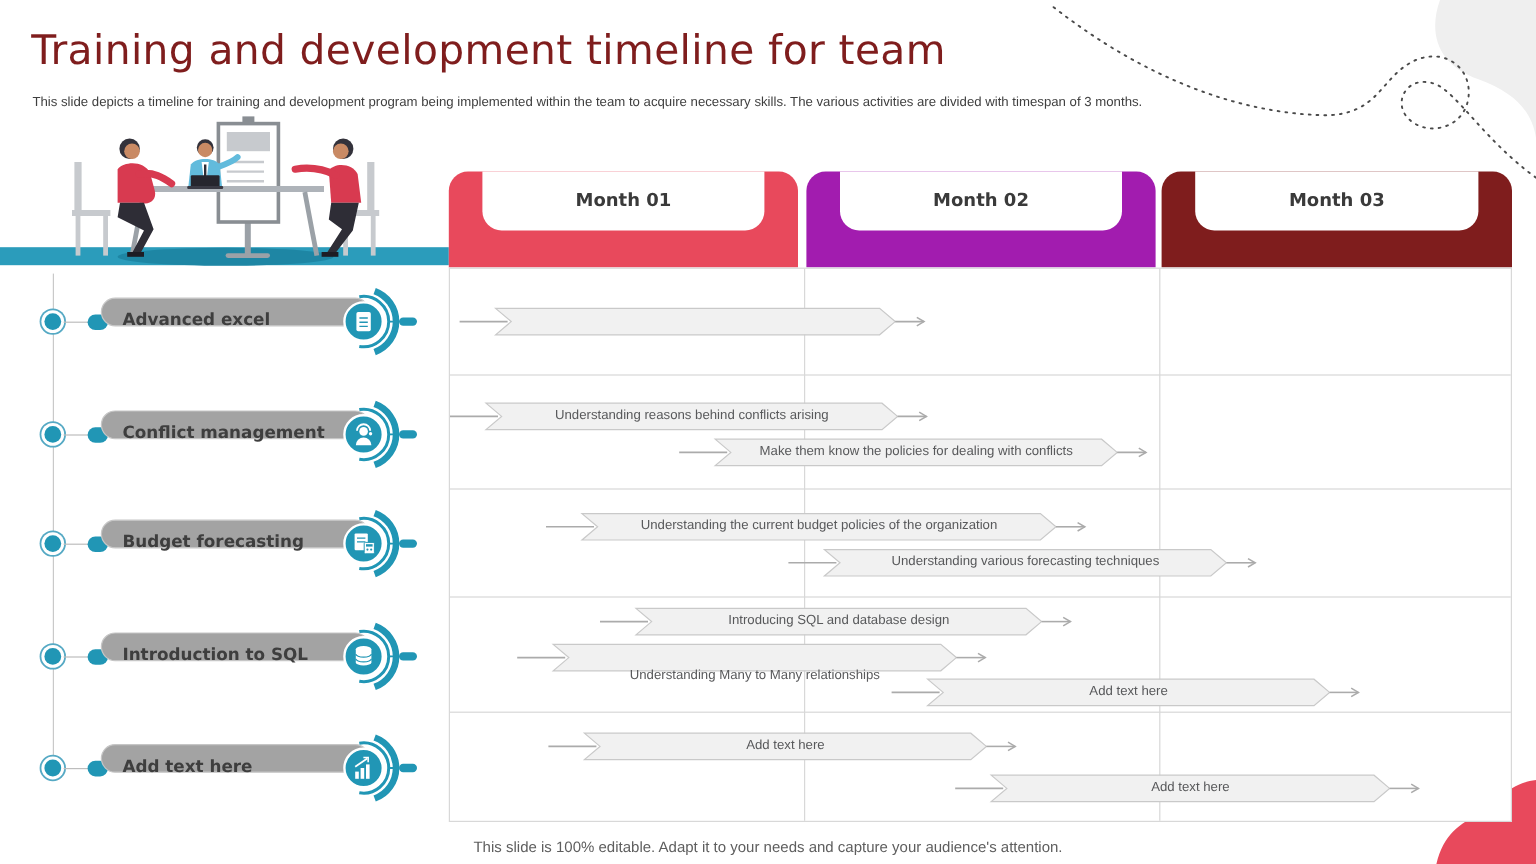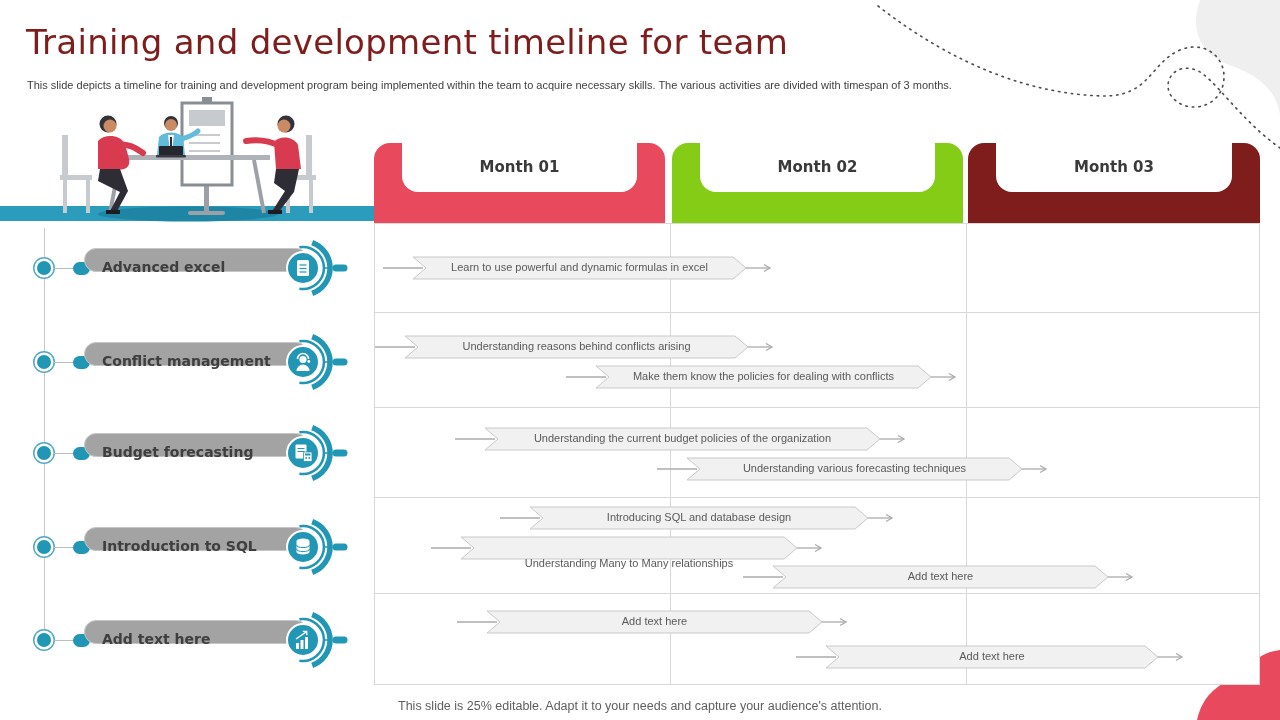--- a/index.html
+++ b/index.html
@@ -118,21 +118,21 @@
     <circle cx="248" cy="33" r="6.5" fill="#c98a64"></circle>
     <path d="M238,49 C243,42 258,43 262,52 L265,76 L240,76 Z" fill="#d83a50"></path>
     <path d="M244,53 C234,48 222,46 210,48" stroke="#d83a50" stroke-width="6" stroke-linecap="round" fill="none"></path>
     <path d="M240,76 L263,76 L258,99 L242,120 L235,120 L249,98 L238,90 Z" fill="#2e2d36"></path>
     <rect x="232" y="117" width="14" height="4" fill="#1d1c24"></rect>
   </svg>
 
   <div class="month-head" style="left: 374px; width: 291px; background-color: rgb(232, 73, 92);">
     <div class="month-inset">Month 01</div>
   </div>
-  <div class="month-head" style="left: 672px; width: 291px; background-color: #84cc16;">
+  <div class="month-head" style="left: 672px; width: 291px; background-color: #a21caf;">
     <div class="month-inset">Month 02</div>
   </div>
   <div class="month-head" style="left: 968px; width: 292px; background-color: #7f1d1d;">
     <div class="month-inset">Month 03</div>
   </div>
 
   <div class="grid">
     <div class="vline" style="left:295px;"></div>
     <div class="vline" style="left:591px;"></div>
     <div class="hline" style="top:88px;"></div>
@@ -181,21 +181,20 @@
         <polyline points="1126,573.5 1132,577 1126,580.5"></polyline>
       <line x1="457" y1="622" x2="497" y2="622"></line>
         <line x1="822" y1="622" x2="846" y2="622"></line>
         <polyline points="840,618.5 846,622 840,625.5"></polyline>
       <line x1="796" y1="657" x2="836" y2="657"></line>
         <line x1="1158" y1="657" x2="1182" y2="657"></line>
         <polyline points="1176,653.5 1182,657 1176,660.5"></polyline>
     </g>
   </svg>
 
-  <span class="bar-label" style="left:427px;top:261px;width:305px;">Learn to use powerful and dynamic formulas in excel</span>
   <span class="bar-label" style="left:419px;top:340px;width:315px;">Understanding reasons behind conflicts arising</span>
   <span class="bar-label" style="left:610px;top:370px;width:307px;">Make them know the policies for dealing with conflicts</span>
   <span class="bar-label" style="left:499px;top:432px;width:367px;">Understanding the current budget policies of the organization</span>
   <span class="bar-label" style="left:701px;top:462px;width:307px;">Understanding various forecasting techniques</span>
   <span class="bar-label" style="left:544px;top:511px;width:310px;">Introducing SQL and database design</span>
   <span class="bar-label" style="left:475px;top:541px;width:308px;margin-top:16px;">Understanding Many to Many relationships</span>
   <span class="bar-label" style="left:787px;top:570px;width:307px;">Add text here</span>
   <span class="bar-label" style="left:501px;top:615px;width:307px;">Add text here</span>
   <span class="bar-label" style="left:840px;top:650px;width:304px;">Add text here</span>
 
@@ -301,14 +300,14 @@
       <line x1="66" y1="38" x2="74" y2="38" stroke="#2196b5" stroke-width="7" stroke-linecap="round"></line>
       <circle cx="33" cy="38" r="16" fill="#2196b5" stroke="#ffffff" stroke-width="2"></circle>
       <rect x="26" y="41" width="3" height="6" fill="#ffffff"></rect>
       <rect x="30.5" y="38" width="3" height="9" fill="#ffffff"></rect>
       <rect x="35" y="35" width="3" height="12" fill="#ffffff"></rect>
       <path d="M26,37 L36,30" stroke="#ffffff" stroke-width="1.5" fill="none"></path>
       <polyline points="32.8,29.3 36.8,29.3 36.8,33.3" stroke="#ffffff" stroke-width="1.3" fill="none"></polyline>
     </svg>
   </div>
 
-  <div class="footer">This slide is 25% editable. Adapt it to your needs and capture your audience's attention.</div>
+  <div class="footer">This slide is 100% editable. Adapt it to your needs and capture your audience's attention.</div>
 </div>
 
 </body></html>

